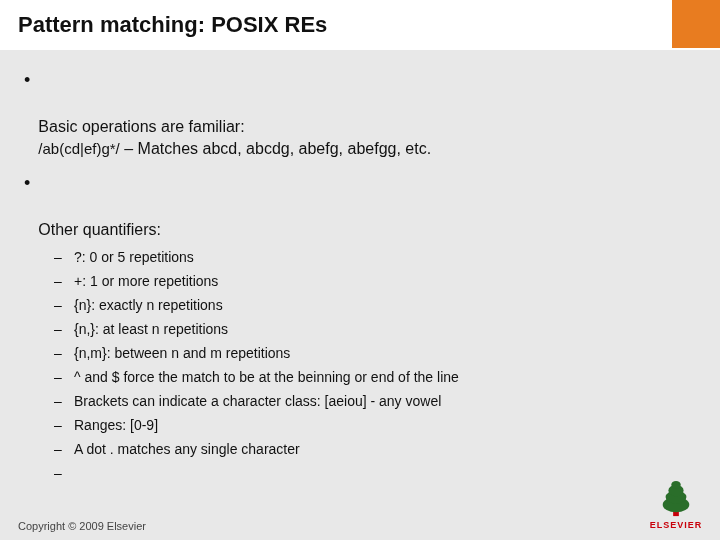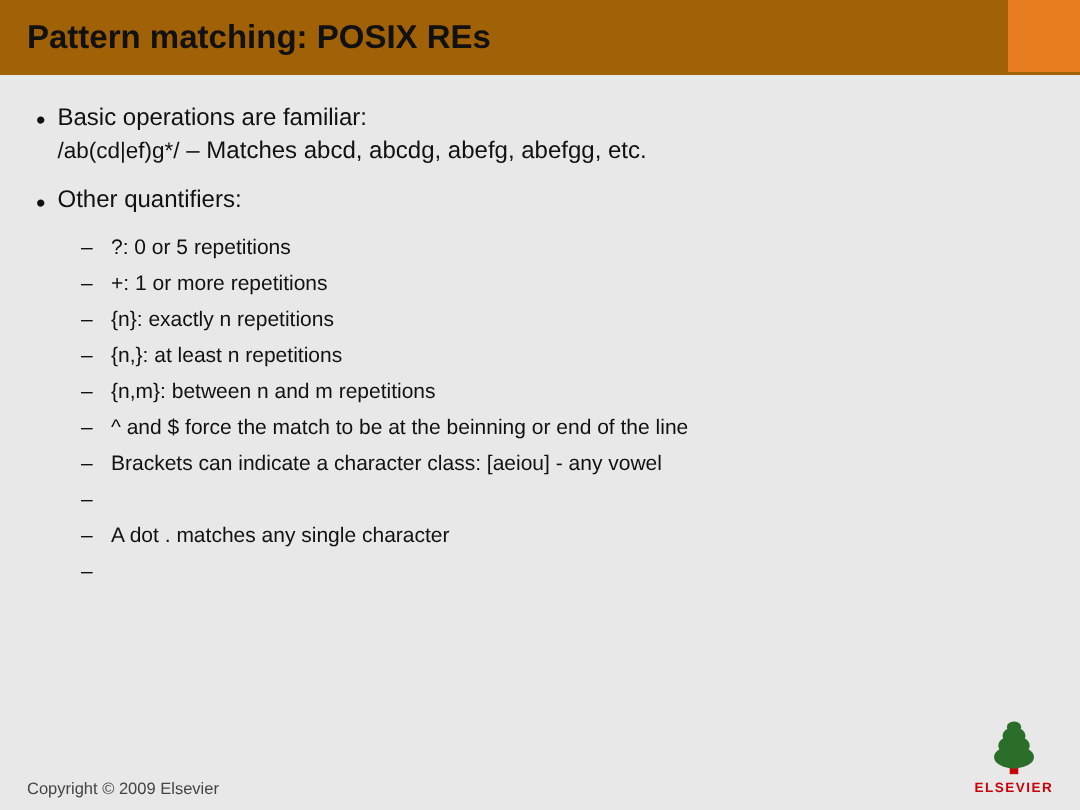--- a/index.html
+++ b/index.html
@@ -17,21 +17,21 @@
     .slide-container {
       width: 720px;
       height: 540px;
       background: #e8e8e8;
       position: relative;
       display: flex;
       flex-direction: column;
     }
 
     .title-bar {
-      background: #a16207;
+      background: #ffffff;
       padding: 12px 18px;
       display: flex;
       align-items: flex-end;
     }
 
     .title-bar-text {
       font-size: 22px;
       font-weight: bold;
       color: #111;
     }
@@ -62,20 +62,21 @@
     }
 
     .bullet-dot {
       font-size: 18px;
       margin-right: 8px;
       line-height: 1.4;
     }
 
     .bullet-text {
       line-height: 1.4;
+      margin-top: 48px;
     }
 
     .code-inline {
       font-family: Liberation Sans, sans-serif;
       font-size: 15px;
     }
 
     .sub-list {
       margin-left: 30px;
       margin-top: 4px;
@@ -183,20 +184,21 @@
           <div class="sub-item">
             <span class="dash">–</span>
             <span>^ and $ force the match to be at the beinning or end of the line</span>
           </div>
           <div class="sub-item">
             <span class="dash">–</span>
             <span>Brackets can indicate a character class: [aeiou] - any vowel</span>
           </div>
           <div class="sub-item">
             <span class="dash">–</span>
+            <span>Ranges: [0-9]</span>
           </div>
           <div class="sub-item">
             <span class="dash">–</span>
             <span>A dot . matches any single character</span>
           </div>
           <div class="sub-item">
             <span class="dash">–</span>
           </div>
         </div>
     </div>

